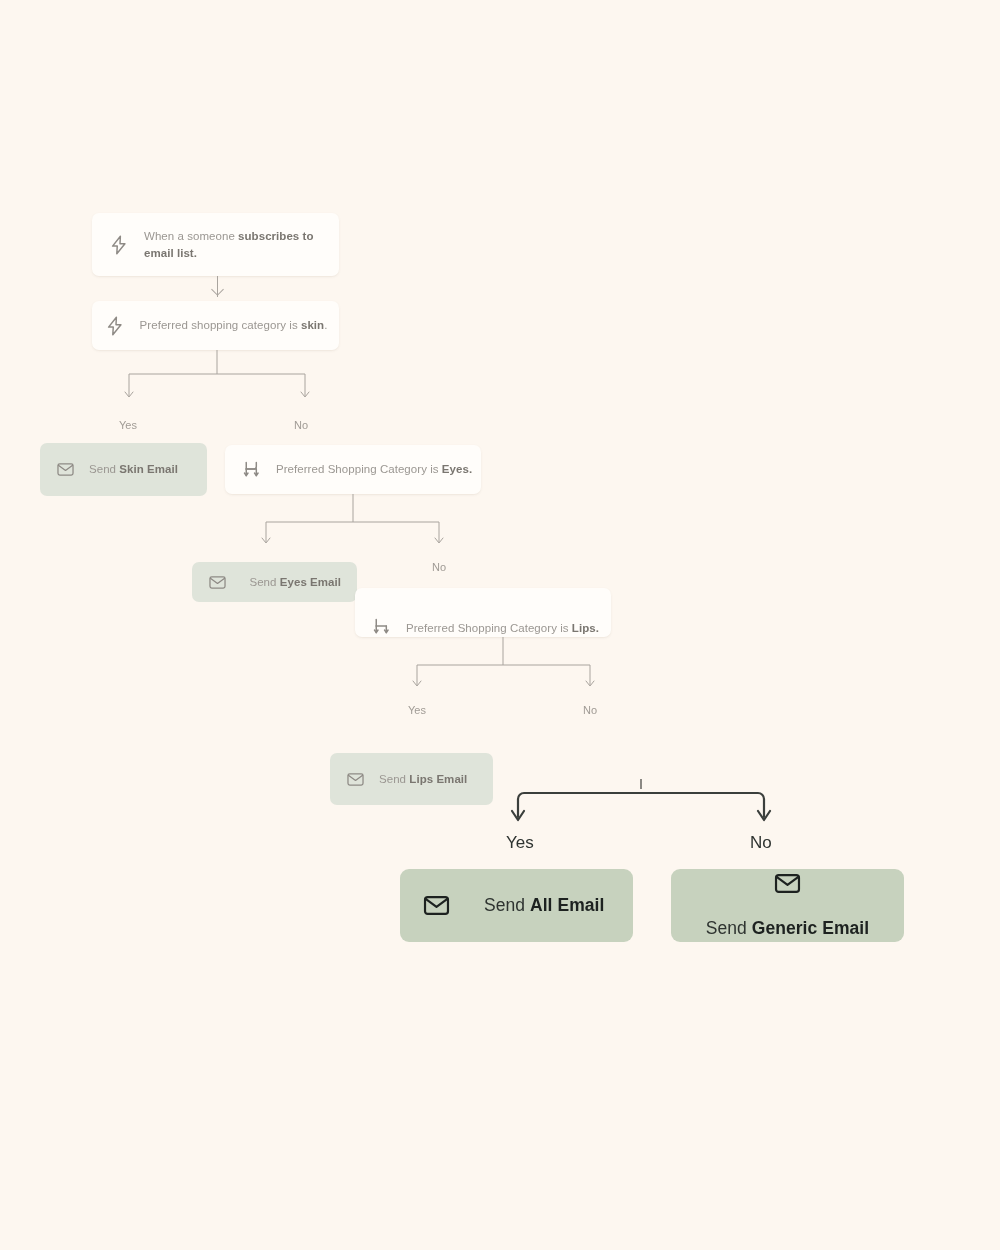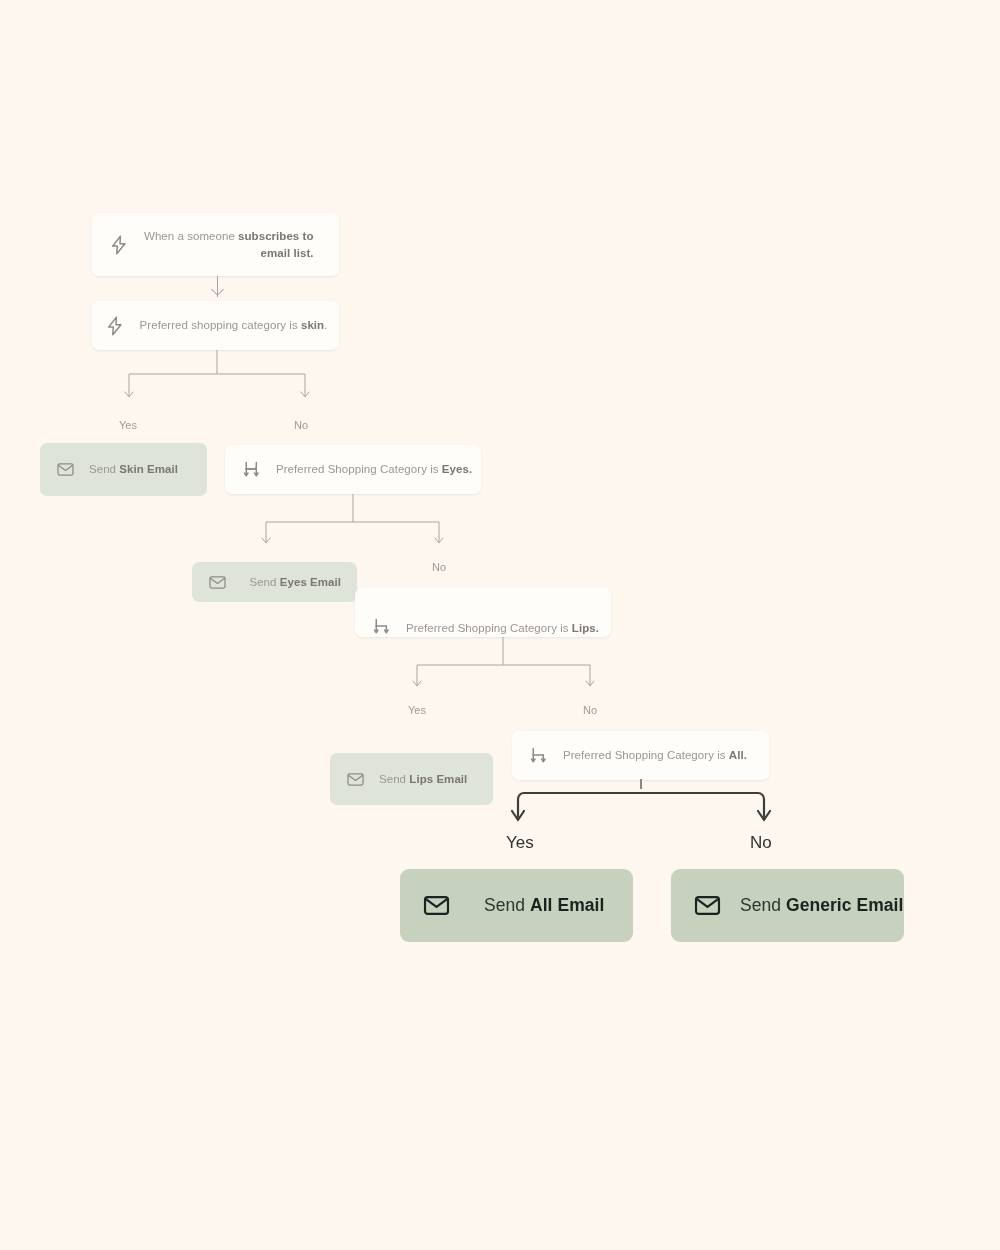--- a/index.html
+++ b/index.html
@@ -97,21 +97,21 @@
   .yn.big {
     font-size: 17px;
     color: #2e3330;
   }
 </style>
 </head>
 <body>
 
 <div id="canvas">
 
-  <div class="node white" style="left:92px; top:213px; width:247px; height:63px;text-align:right;">
+  <div class="node white" style="left:92px; top:213px; width:247px; height:63px;">
     <span class="icon">
       <svg width="22" height="22" viewBox="0 0 24 24" fill="none" stroke="#8e8a85" stroke-width="1.6" stroke-linejoin="round" stroke-linecap="round">
         <path d="M13.5 2.5 L5 13.2 h5.1 L9.6 21.5 L18.5 10.6 h-5.4 Z"></path>
       </svg>
     </span>
     <span class="node-label wrap">
       <span>When a someone </span><b>subscribes to</b><br>
       <b>email list.</b>
     </span>
   </div>
@@ -202,53 +202,41 @@
   <div class="node green" style="left:330px; top:729px; width:163px; height:52px;margin-top:24px;">
     <span class="icon">
       <svg width="19" height="19" viewBox="0 0 24 24" fill="none" stroke="#8e8a85" stroke-width="1.6" stroke-linejoin="round" stroke-linecap="round">
         <rect x="2.5" y="5" width="19" height="14" rx="2.2"></rect>
         <path d="M3 6.6 L12 13.2 L21 6.6"></path>
       </svg>
     </span>
     <span class="node-label"><span>Send </span><b>Lips Email</b></span>
   </div>
 
-  <div class="node white" style="left:512px; top:731px; width:257px; height:49px;">
-    <span class="icon">
-      <svg width="21" height="21" viewBox="0 0 24 24" fill="none" stroke="#8e8a85" stroke-width="1.7" stroke-linejoin="round" stroke-linecap="round">
-        <path d="M6 4 V11.5"></path>
-        <path d="M4 16 L6 19 L8 16"></path>
-        <path d="M15.5 16 L17.5 19 L19.5 16"></path>
-        <path d="M6 11.5 V19 M17.5 11.5 V19"></path>
-        <path d="M6 11.5 H17.5"></path>
-      </svg>
-    </span>
-    <span class="node-label"><span>Preferred Shopping Category is </span><b>All.</b></span>
-  </div>
 
   <svg class="branch-svg" style="left:500px; top:779px;" width="290" height="60" viewBox="0 0 290 60">
     <path d="M141 0 V10" fill="none" stroke="#8b8883" stroke-width="2"></path>
     <path d="M18 38 V20 a6 6 0 0 1 6 -6 H258 a6 6 0 0 1 6 6 V38" fill="none" stroke="#3b3f3c" stroke-width="2.2" stroke-linecap="round"></path>
     <path d="M12 32 L18 41 L24 32" fill="none" stroke="#3b3f3c" stroke-width="2.2" stroke-linecap="round" stroke-linejoin="round"></path>
     <path d="M258 32 L264 41 L270 32" fill="none" stroke="#3b3f3c" stroke-width="2.2" stroke-linecap="round" stroke-linejoin="round"></path>
   </svg>
   <div class="yn big" style="left:506px; top:833px;">Yes</div>
   <div class="yn big" style="left:750px; top:833px;">No</div>
 
   <div class="node green-strong big" style="left:400px; top:869px; width:233px; height:73px;gap:33px;">
     <span class="icon">
       <svg width="29" height="29" viewBox="0 0 24 24" fill="none" stroke="#1d2220" stroke-width="1.8" stroke-linejoin="round" stroke-linecap="round">
         <rect x="2.5" y="5" width="19" height="14" rx="2.2"></rect>
         <path d="M3 6.6 L12 13.2 L21 6.6"></path>
       </svg>
     </span>
     <span class="node-label"><span>Send </span><b>All Email</b></span>
   </div>
 
-  <div class="node green-strong big" style="left:671px; top:869px; width:233px; height:73px;">
+  <div class="node green-strong big" style="left:671px; top:869px; width:233px; height:73px;flex-direction:column;">
     <span class="icon">
       <svg width="29" height="29" viewBox="0 0 24 24" fill="none" stroke="#1d2220" stroke-width="1.8" stroke-linejoin="round" stroke-linecap="round">
         <rect x="2.5" y="5" width="19" height="14" rx="2.2"></rect>
         <path d="M3 6.6 L12 13.2 L21 6.6"></path>
       </svg>
     </span>
     <span class="node-label"><span>Send </span><b>Generic Email</b></span>
   </div>
 
 </div>

